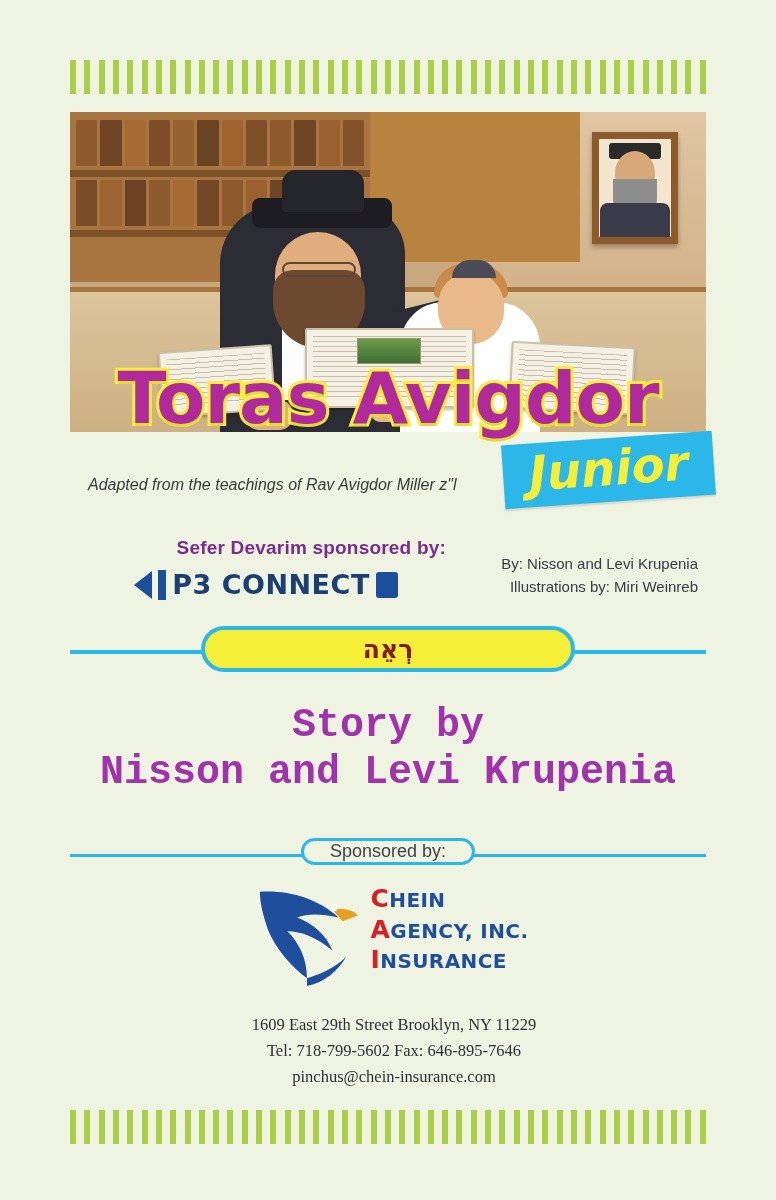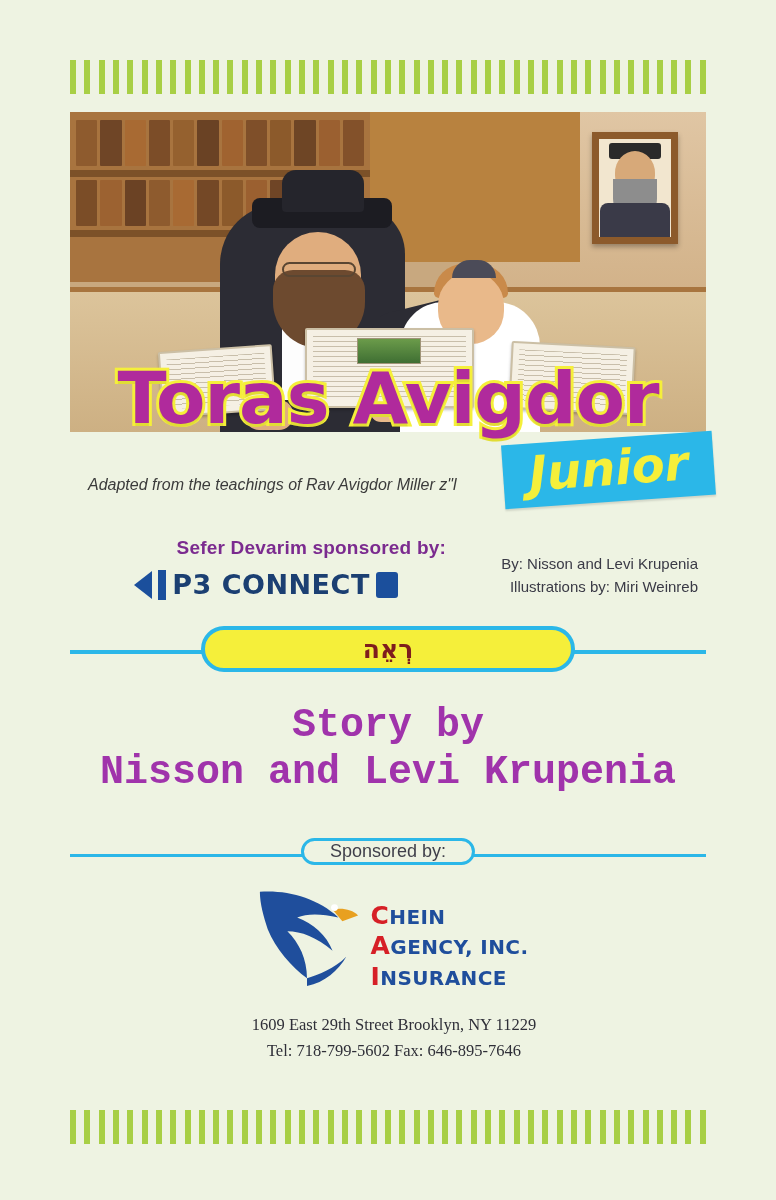--- a/index.html
+++ b/index.html
@@ -360,21 +360,21 @@
     border-radius: 18px;
     font-size: 18px;
     color: #3f3f4a;
   }
 
   
   .chein {
     position: absolute;
     left: 0; right: 0; top: 884px;
     display: flex;
-    align-items: flex-end;
+    align-items: flex-start;
     justify-content: center;
     gap: 5px;
   }
   .eagle {
     width: 118px; height: 108px;
     position: relative;
   }
   .chein-text {
     color: #1f4e9c;
     font-family: "DejaVu Sans", sans-serif;
@@ -581,20 +581,21 @@
       </div>
       <div>
         <span class="cap">I</span><span class="small">NSURANCE</span>
       </div>
     </div>
   </div>
 
   <div class="address">
     <div>1609 East 29th Street   Brooklyn, NY 11229</div>
     <div>Tel: 718-799-5602   Fax: 646-895-7646</div>
+    <div>pinchus@chein-insurance.com</div>
   </div>
 
   <div class="strip strip-bottom">
     <i class="tick"></i>
       <i class="tick"></i>
       <i class="tick"></i>
       <i class="tick"></i>
       <i class="tick"></i>
     <i class="tick"></i>
       <i class="tick"></i>

